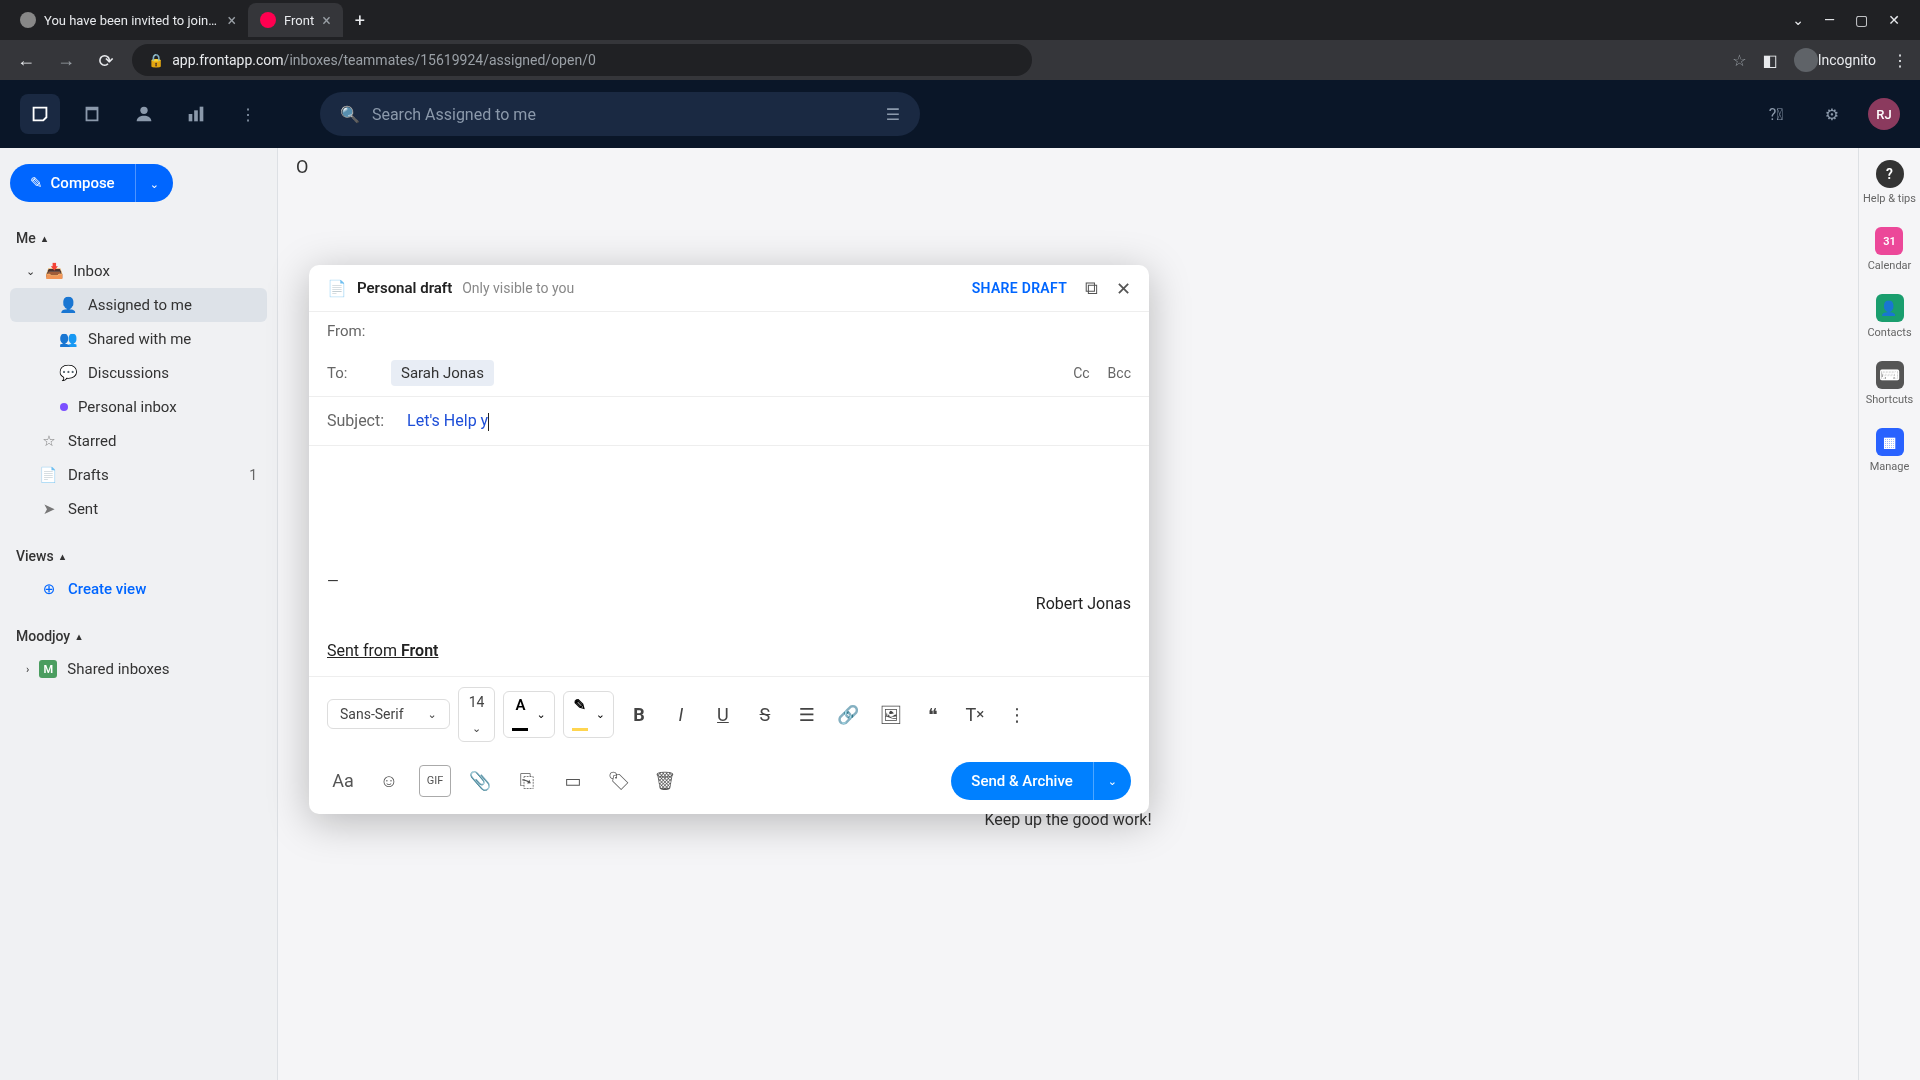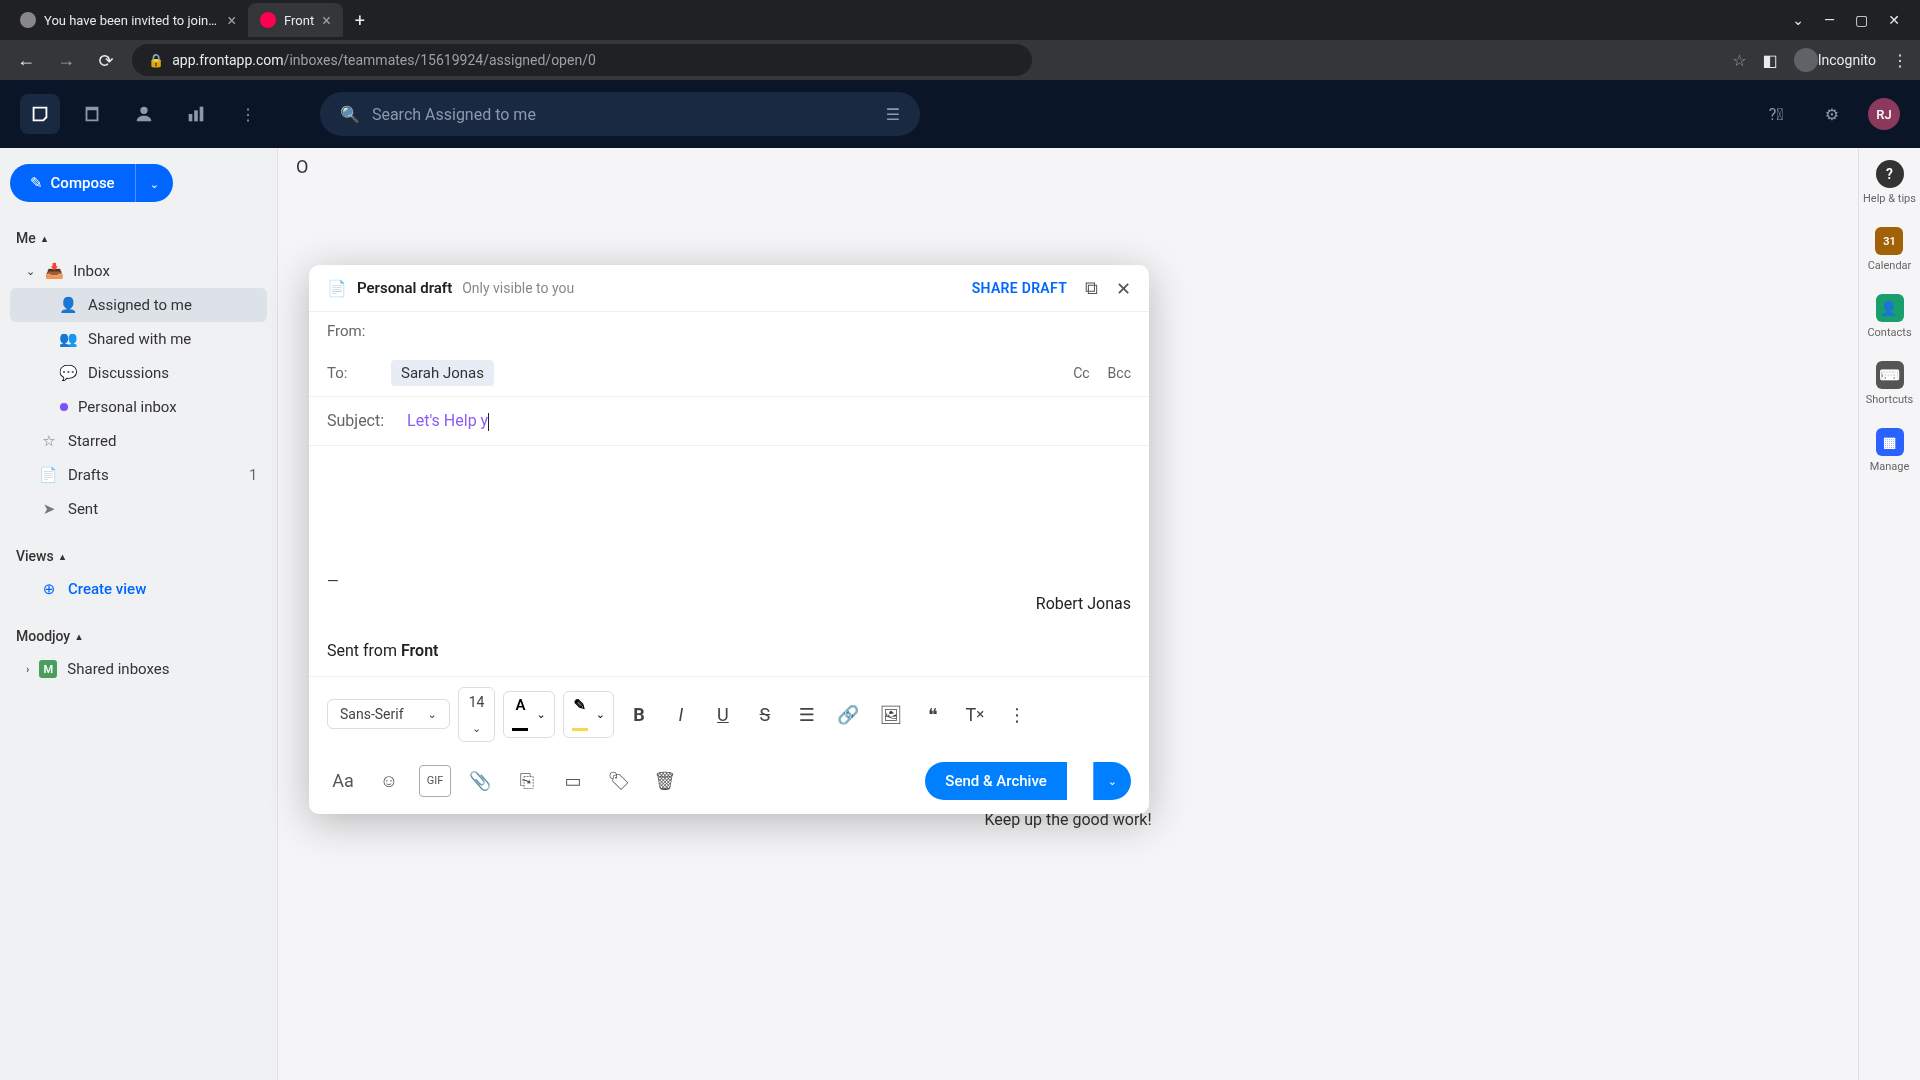--- a/index.html
+++ b/index.html
@@ -71,54 +71,54 @@
 .share-draft { color: #0066ff; font-weight: 600; font-size: 14px; letter-spacing: 0.3px; cursor: pointer; }
 .cp-icon-btn { color: #555; cursor: pointer; font-size: 18px; }
 
 .cp-field { display: flex; align-items: center; padding: 10px 18px; font-size: 15px; }
 .cp-label { color: #666; width: 64px; }
 .cp-chip { background: #e8edf5; padding: 4px 10px; border-radius: 4px; color: #333; }
 .cp-ccbcc { margin-left: auto; display: flex; gap: 18px; color: #666; font-size: 14px; }
 .cp-ccbcc span { cursor: pointer; }
 .cp-subject-row { border-top: 1px solid #eee; border-bottom: 1px solid #eee; padding: 14px 18px; display: flex; align-items: center; gap: 23px; font-size: 16px; }
 .cp-subject-label { color: #666; }
-.cp-subject-val { color: #8b5cf6; }
+.cp-subject-val { color: #1d4ed8; }
 .cursor { display: inline-block; width: 1px; height: 18px; background: #222; vertical-align: middle; animation: blink 1s infinite; }
 @keyframes blink { 50% { opacity: 0; } }
 
 .cp-body { padding: 16px 18px; min-height: 200px; font-size: 15px; color: #333; }
 .cp-placeholder { color: #999; }
 .sig-sep { margin-top: 110px; color: #333; }
 .sig-name { margin-top: 4px; color: #222; font-size: 16px; text-align: right; }
-.sent-from { margin-top: 28px; font-size: 16px; color: #222; }
+.sent-from { margin-top: 28px; font-size: 16px; color: #222; text-decoration: underline; }
 .sent-from b { font-weight: 600; }
 
 
 .fmt-bar { border-top: 1px solid #eee; padding: 10px 18px; display: flex; align-items: center; gap: 8px; }
 .font-dd { border: 1px solid #ddd; border-radius: 6px; padding: 6px 12px; display: flex; align-items: center; gap: 24px; font-size: 14px; color: #444; cursor: pointer; }
 .size-dd { border: 1px solid #ddd; border-radius: 6px; padding: 6px 10px; display: flex; align-items: center; gap: 12px; font-size: 14px; color: #444; cursor: pointer; flex-direction: column; }
 .color-dd { border: 1px solid #ddd; border-radius: 6px; padding: 6px 8px; display: flex; align-items: center; gap: 8px; cursor: pointer; }
 .color-swatch { width: 16px; height: 3px; background: #000; margin-top: 12px; }
 .color-letter { font-weight: 600; font-size: 15px; position: relative; top: -2px; }
 .hl-swatch { width: 16px; height: 3px; background: #ffd54f; margin-top: 12px; }
 .fmt-btn { width: 34px; height: 34px; display: flex; align-items: center; justify-content: center; color: #444; cursor: pointer; border-radius: 4px; font-size: 18px; }
 
 
 .act-bar { padding: 10px 18px 14px; display: flex; align-items: center; gap: 14px; }
 .act-btn { width: 32px; height: 32px; display: flex; align-items: center; justify-content: center; color: #555; cursor: pointer; border-radius: 4px; font-size: 18px; }
-.send-wrap { margin-left: auto; display: flex; gap: 26px; }
+.send-wrap { margin-left: auto; display: flex; }
 .send-btn { background: #0080ff; color: #fff; border: none; padding: 10px 20px; font-size: 15px; font-weight: 500; border-radius: 24px 0 0 24px; cursor: pointer; }
 .send-dd { background: #0080ff; color: #fff; border: none; padding: 10px 14px; border-radius: 0 24px 24px 0; cursor: pointer; border-left: 1px solid rgba(255,255,255,0.3); }
 
 
 .right-rail { width: 62px; background: #f5f5f7; border-left: 1px solid #dde0e4; display: flex; flex-direction: column; align-items: center; padding-top: 12px; gap: 22px; }
 .rail-item { display: flex; flex-direction: column; align-items: center; gap: 4px; color: #666; font-size: 11px; cursor: pointer; }
 .rail-icon { width: 28px; height: 28px; border-radius: 50%; display: flex; align-items: center; justify-content: center; color: #fff; font-size: 14px; font-weight: 600; }
 .rail-help { background: #333; }
-.rail-cal { background: #a16207; border-radius: 6px; font-size: 11px; }
+.rail-cal { background: #ec4899; border-radius: 6px; font-size: 11px; }
 .rail-contacts { background: #1a9e6e; border-radius: 6px; }
 .rail-shortcuts { background: #555; border-radius: 6px; }
 .rail-manage { background: #2962ff; border-radius: 6px; }
 
 .chev { font-size: 11px; }
 </style>
 </head>
 <body>
 
 <div class="browser-tabs">

